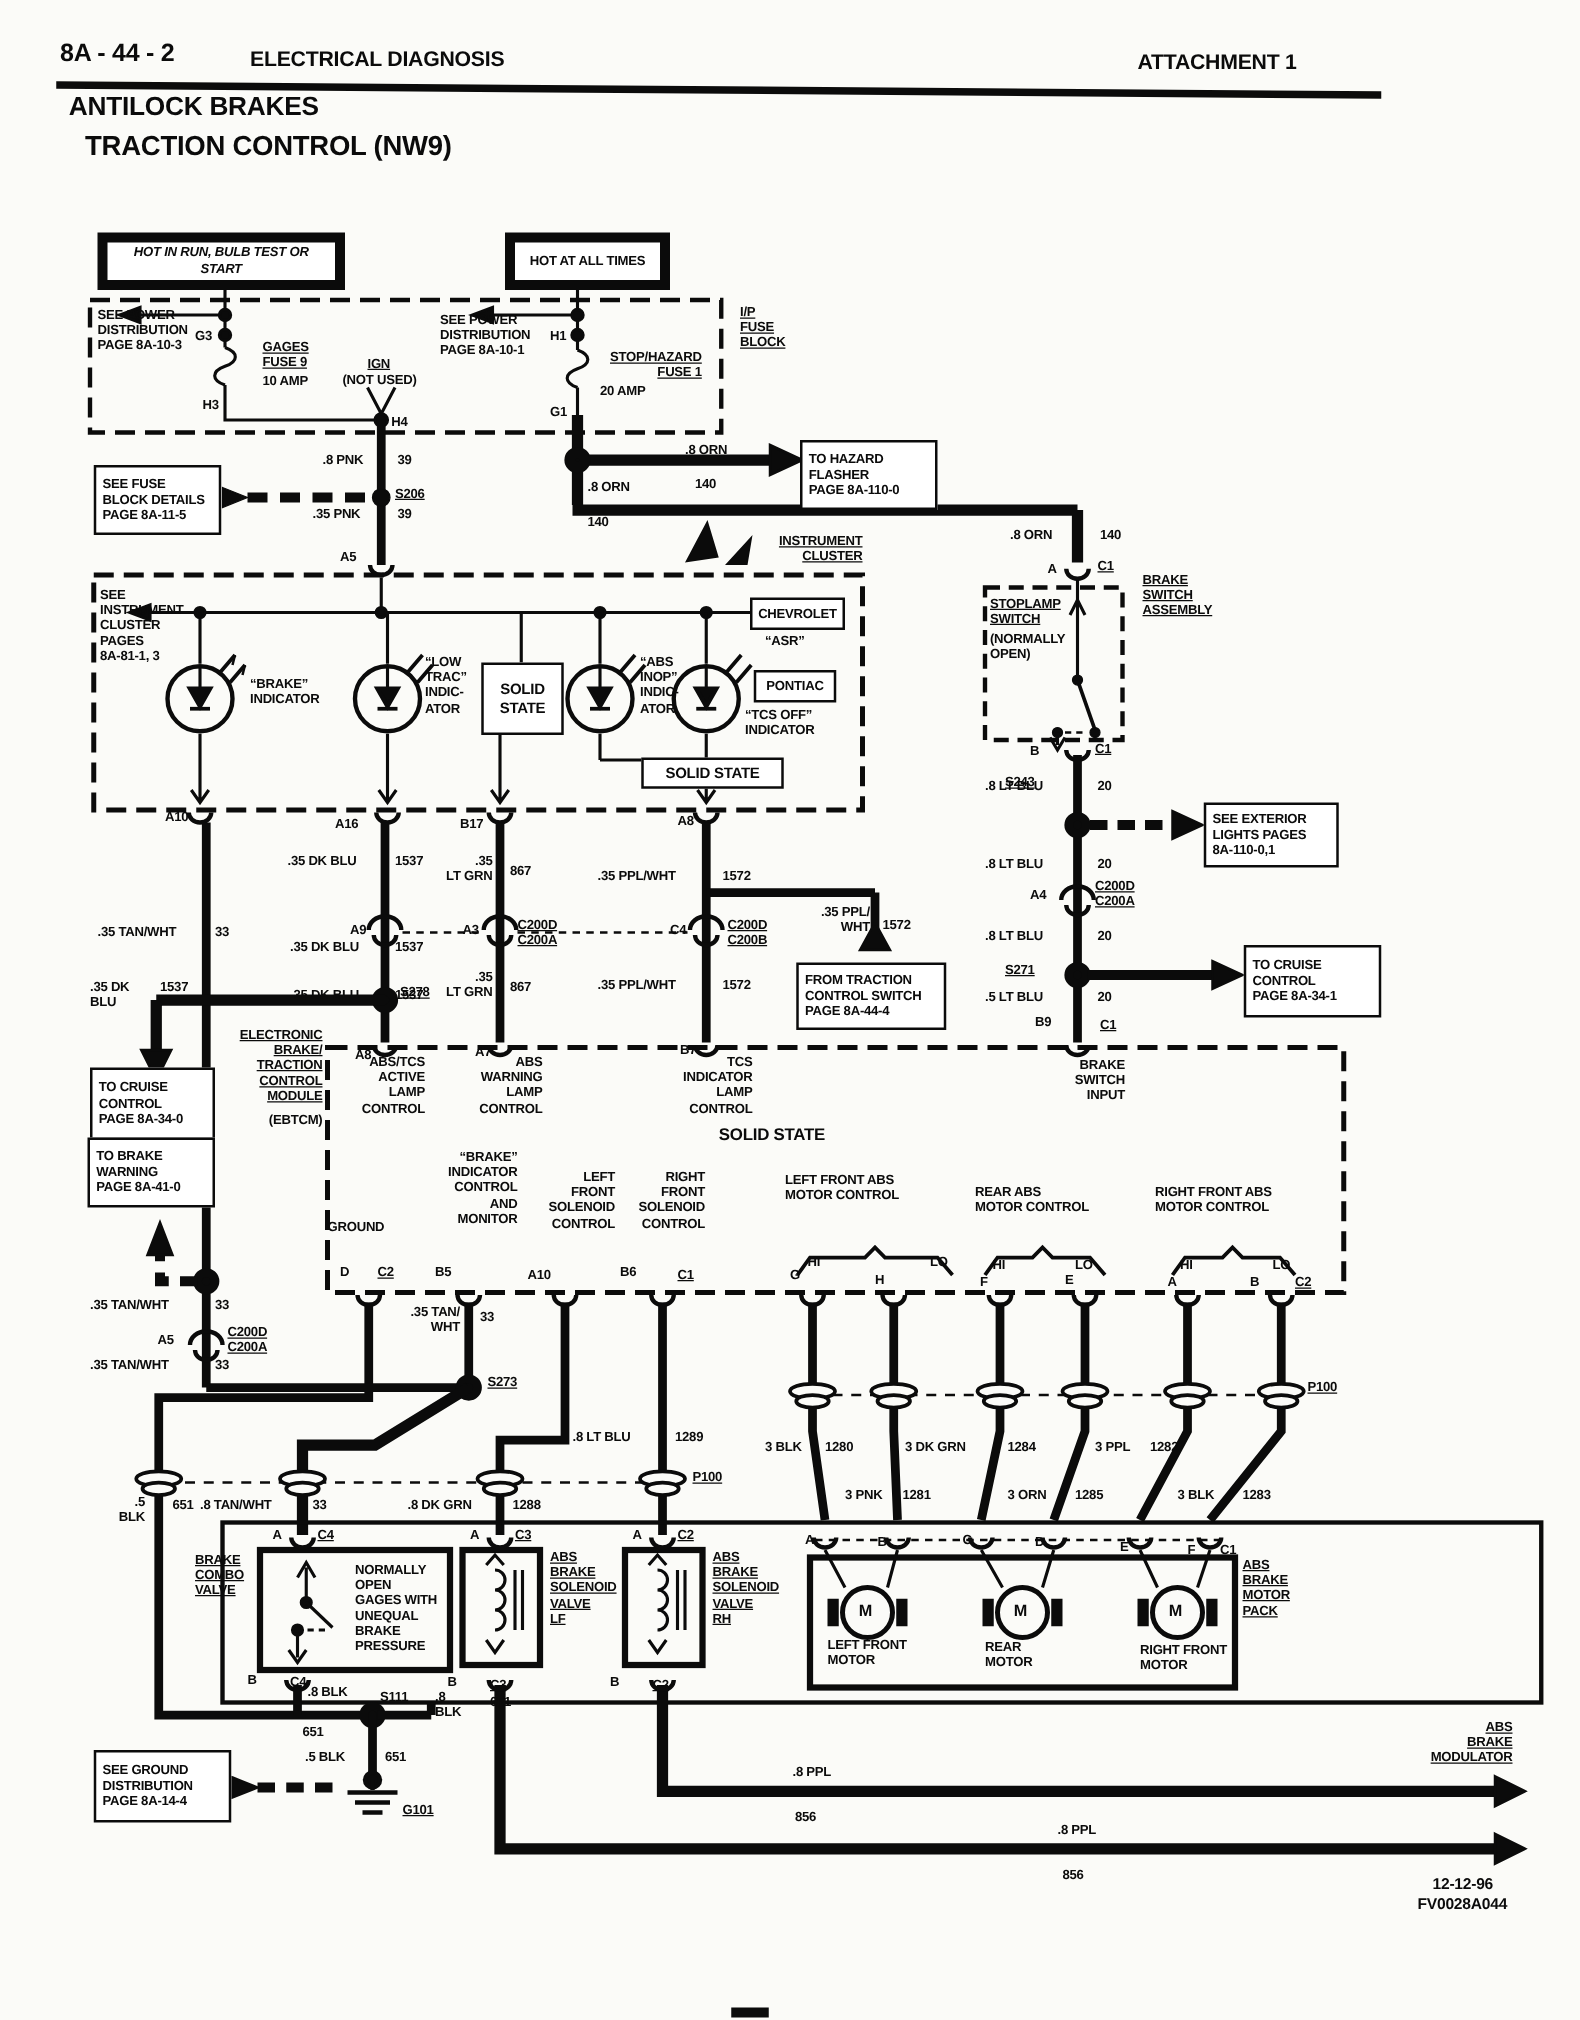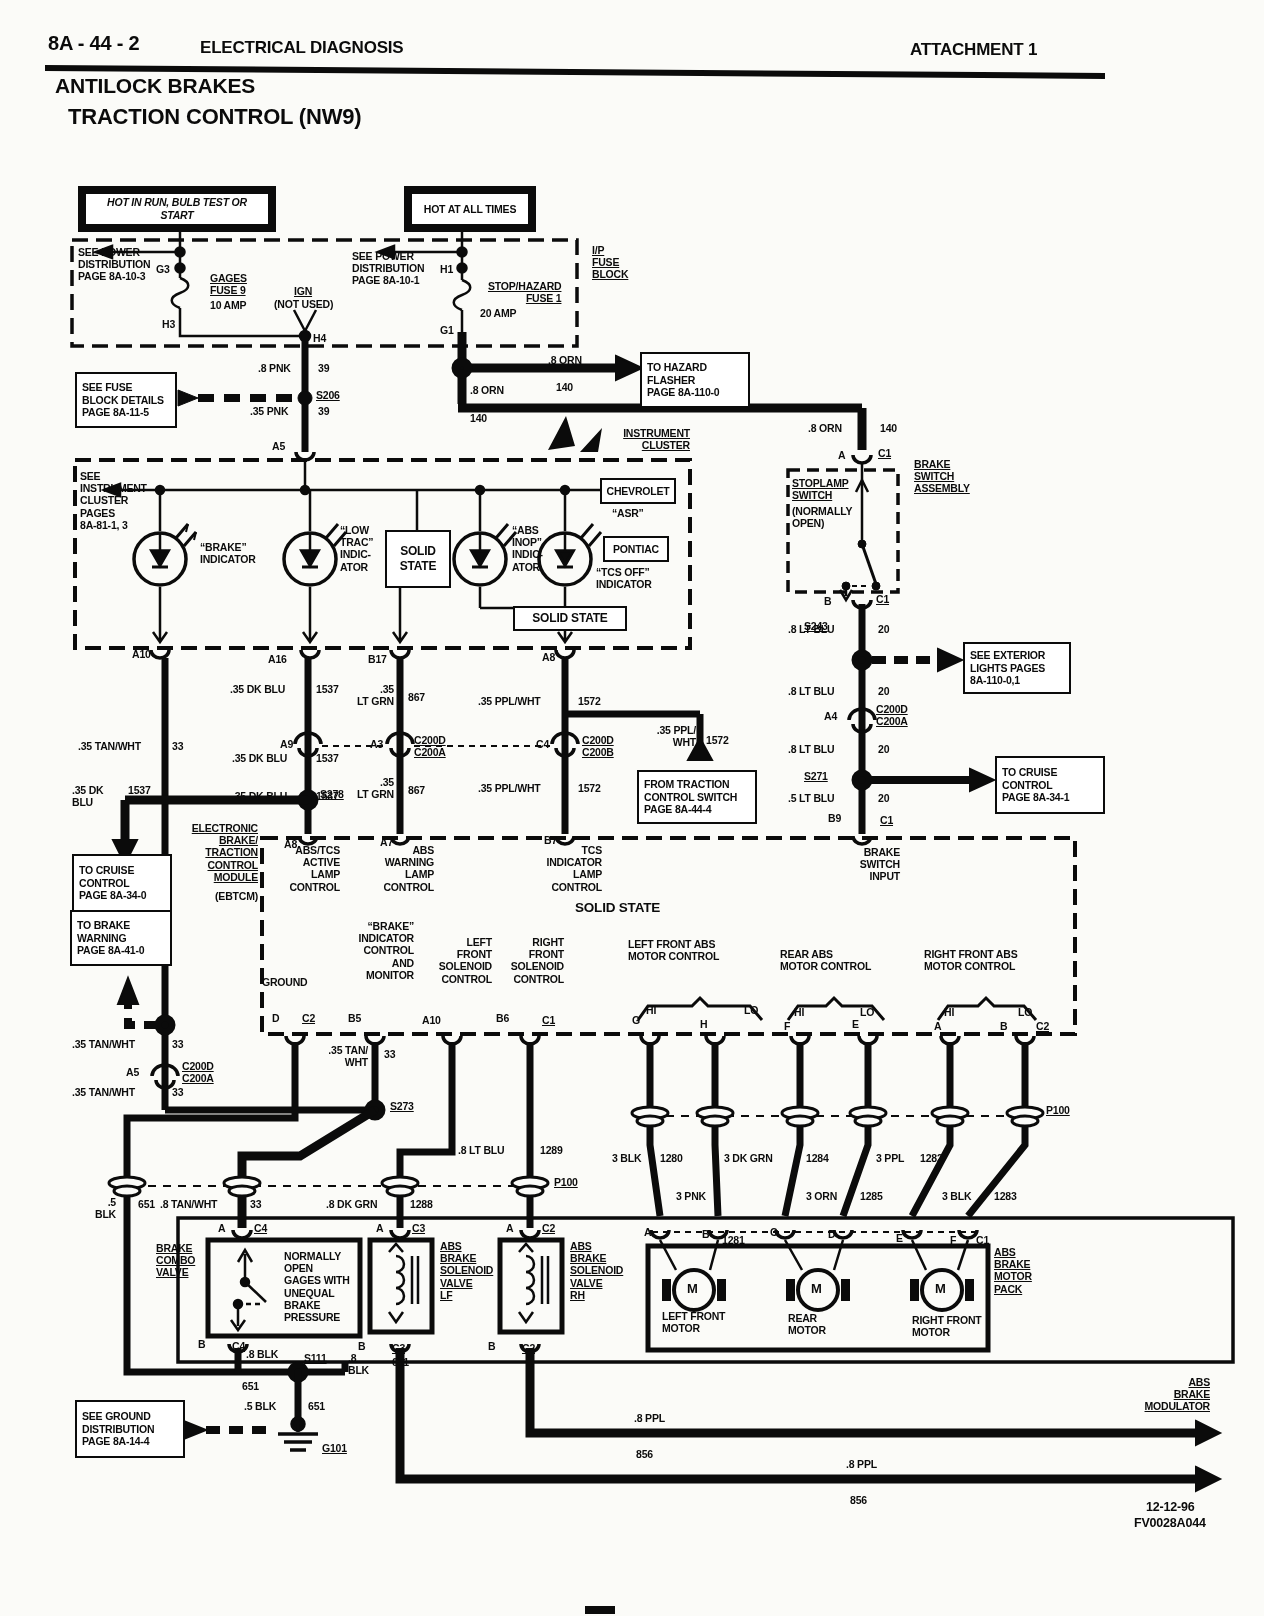--- a/index.html
+++ b/index.html
@@ -566,21 +566,21 @@
     <div class="lbl" style="left: 72px; top: 1086px;">.35 TAN/WHT</div>
     <div class="lbl" style="left: 172px; top: 1086px;">33</div>
     <div class="lbl u" style="left: 390px; top: 1100px;">S273</div>
     <div class="lbl" style="left: 458px; top: 1144px;">.8 LT BLU</div>
     <div class="lbl" style="left: 540px; top: 1144px;">1289</div>
     <div class="lbl u" style="left: 554px; top: 1176px;">P100</div>
     <div class="lbl u" style="left: 1046px; top: 1104px;">P100</div>
     <div class="lbl" style="left: 612px; top: 1152px;">3 BLK</div>
     <div class="lbl" style="left: 660px; top: 1152px;">1280</div>
     <div class="lbl" style="left: 676px; top: 1190px;">3 PNK</div>
-    <div class="lbl" style="left: 722px; top: 1190px; margin-top: 44px;">1281</div>
+    <div class="lbl" style="left: 722px; top: 1190px;">1281</div>
     <div class="lbl" style="left: 724px; top: 1152px;">3 DK GRN</div>
     <div class="lbl" style="left: 806px; top: 1152px;">1284</div>
     <div class="lbl" style="left: 806px; top: 1190px;">3 ORN</div>
     <div class="lbl" style="left: 860px; top: 1190px;">1285</div>
     <div class="lbl" style="left: 876px; top: 1152px;">3 PPL</div>
     <div class="lbl" style="left: 920px; top: 1152px;">1282</div>
     <div class="lbl" style="left: 942px; top: 1190px;">3 BLK</div>
     <div class="lbl" style="left: 994px; top: 1190px;">1283</div>
     <div class="lbl al-r" style="left: 86px; top: 1196px; width: 30px;">.5
 BLK</div>

